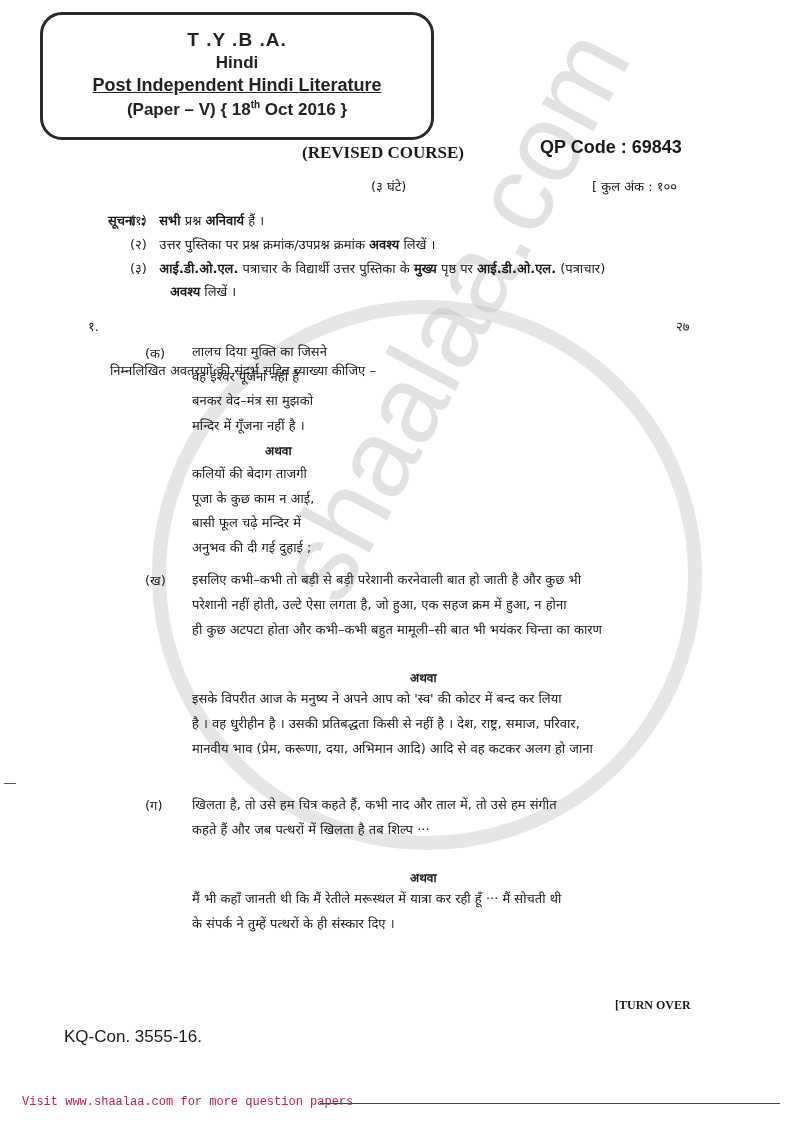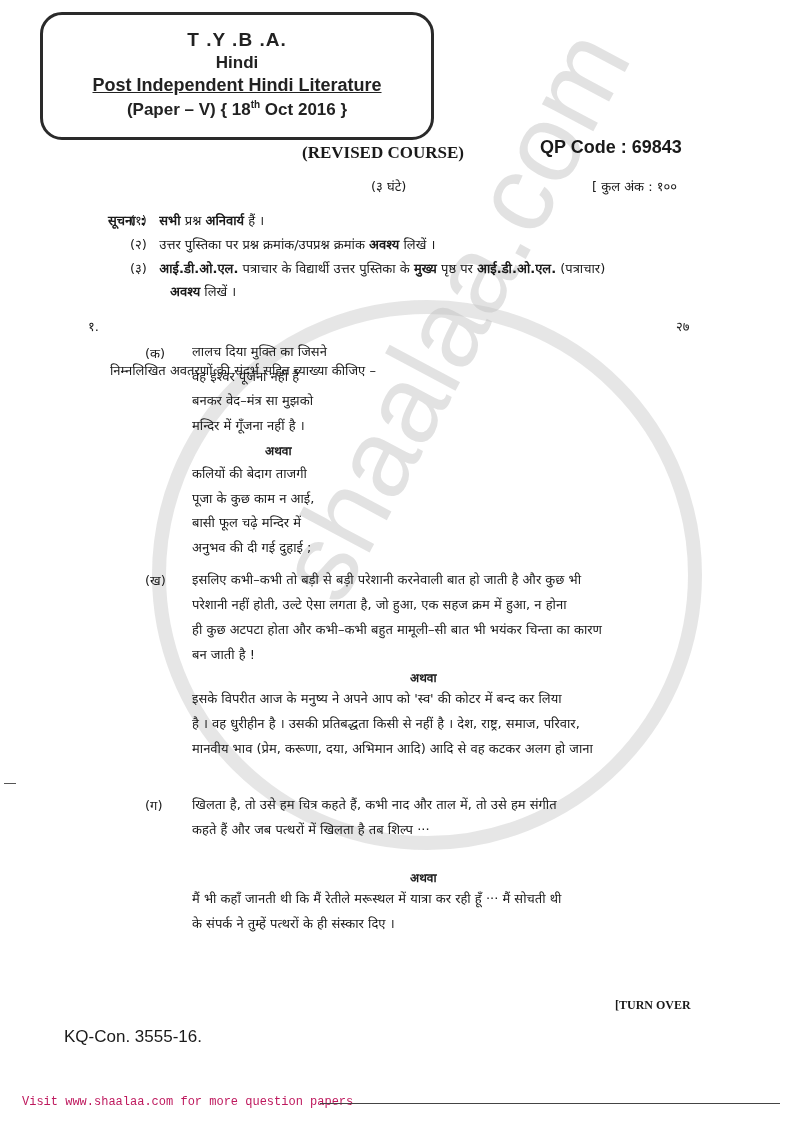--- a/index.html
+++ b/index.html
@@ -86,21 +86,20 @@
   <span>पूजा के कुछ काम न आई,</span>
   <span>बासी फूल चढ़े मन्दिर में</span>
   <span>अनुभव की दी गई दुहाई ;</span>
 </div>
 
 <div class="line" style="left:145px; top:572px;">(ख)</div>
 <div class="para" style="left:192px; top:567px;">
   <span>इसलिए कभी–कभी तो बड़ी से बड़ी परेशानी करनेवाली बात हो जाती है और कुछ भी</span>
   <span>परेशानी नहीं होती, उल्टे ऐसा लगता है, जो हुआ, एक सहज क्रम में हुआ, न होना</span>
   <span>ही कुछ अटपटा होता और कभी–कभी बहुत मामूली–सी बात भी भयंकर चिन्ता का कारण</span>
-  <span>बन जाती है !</span>
 </div>
 <div class="athva" style="left:410px; top:669px;">अथवा</div>
 <div class="para" style="left:192px; top:686px;">
   <span>इसके विपरीत आज के मनुष्य ने अपने आप को 'स्व' की कोटर में बन्द कर लिया</span>
   <span>है । वह धुरीहीन है । उसकी प्रतिबद्धता किसी से नहीं है । देश, राष्ट्र, समाज, परिवार,</span>
   <span>मानवीय भाव (प्रेम, करूणा, दया, अभिमान आदि) आदि से वह कटकर अलग हो जाना</span>
 </div>
 
 <div class="line" style="left:145px; top:797px;">(ग)</div>
 <div class="para" style="left:192px; top:792px;">

